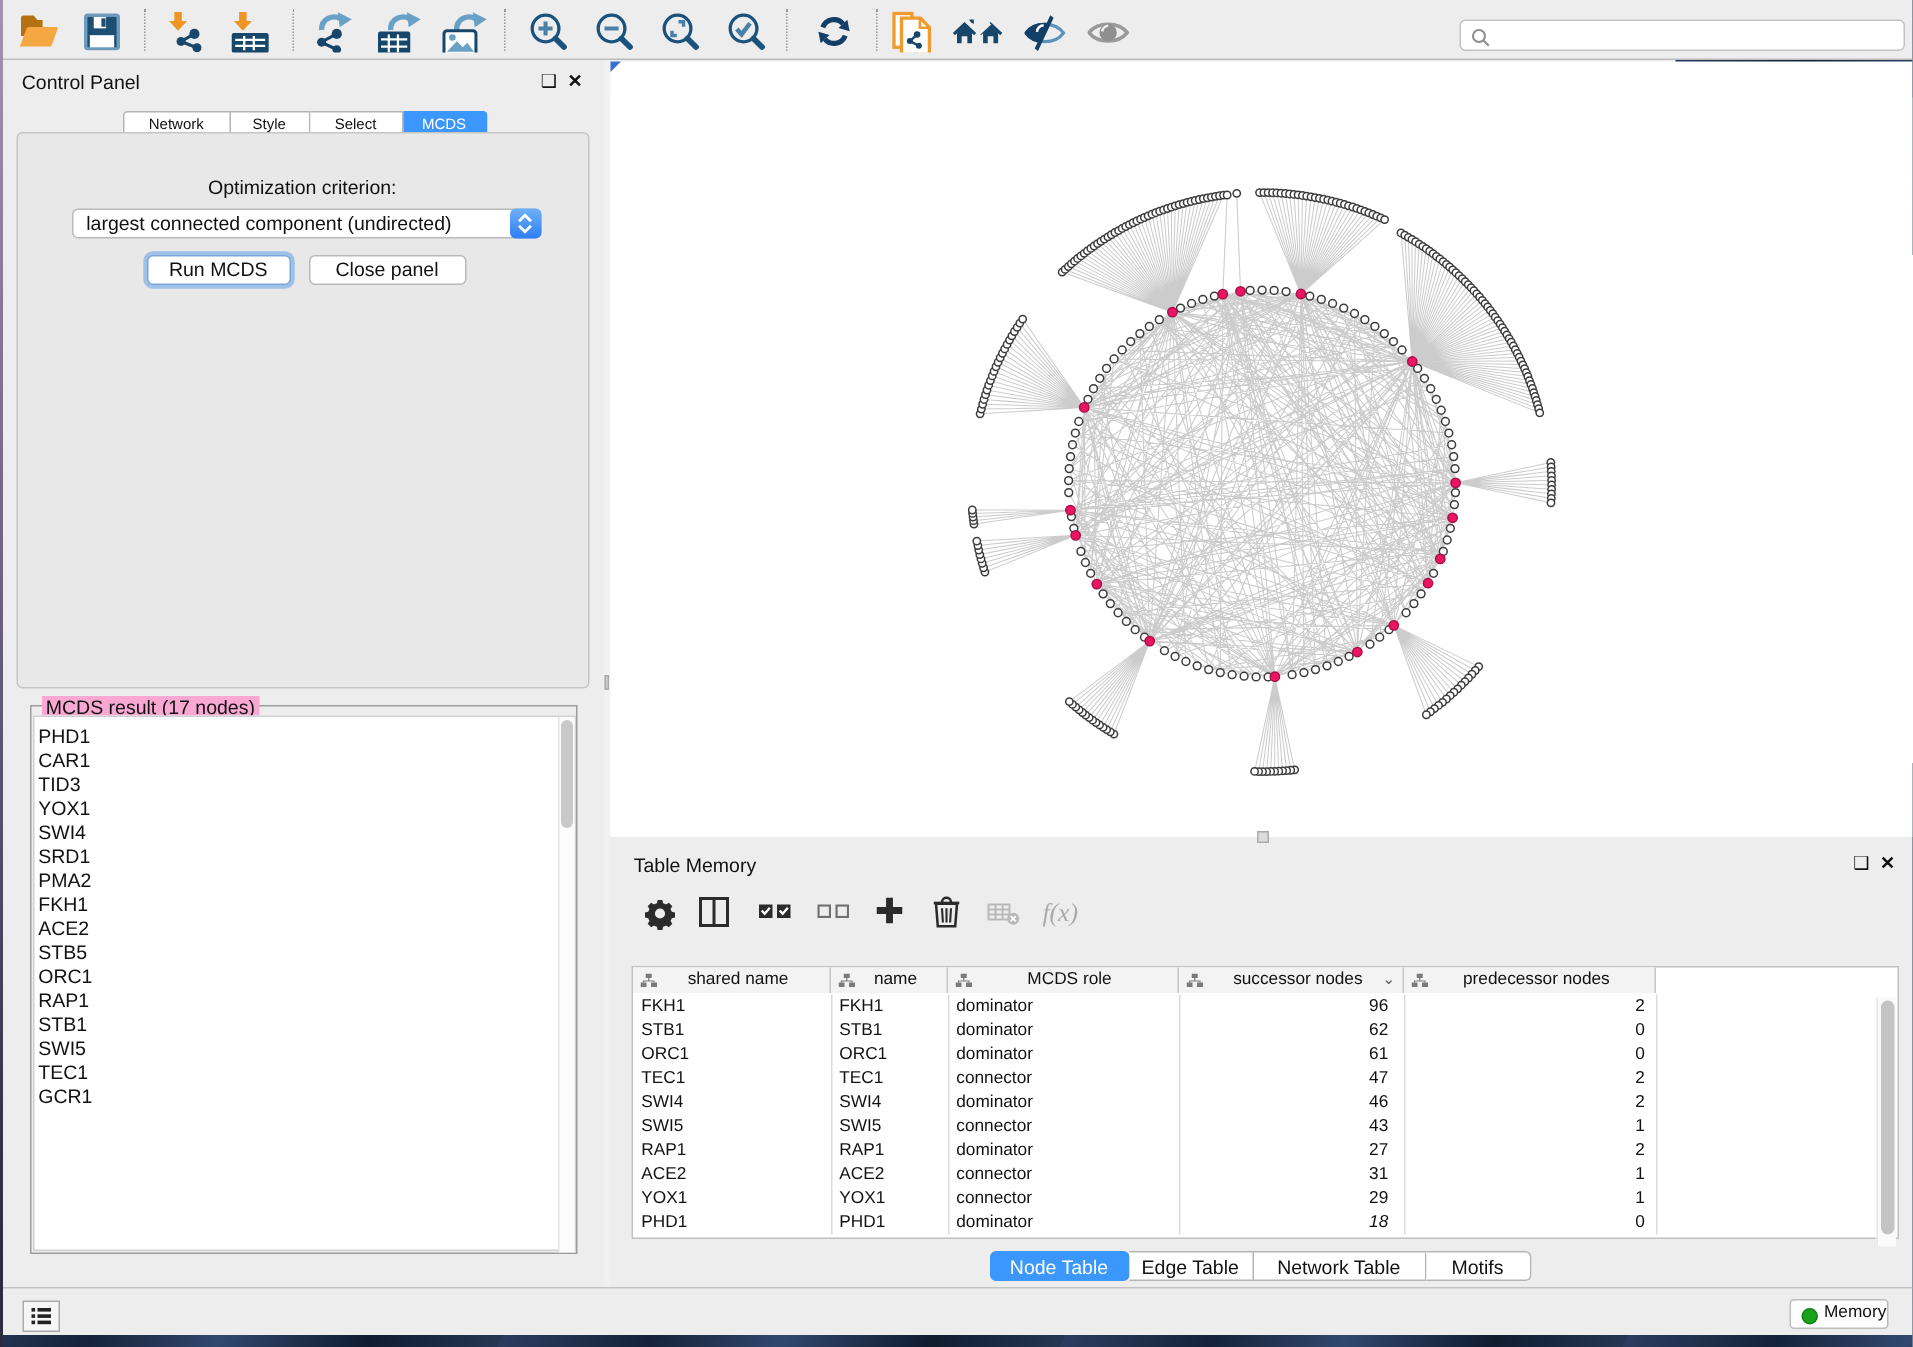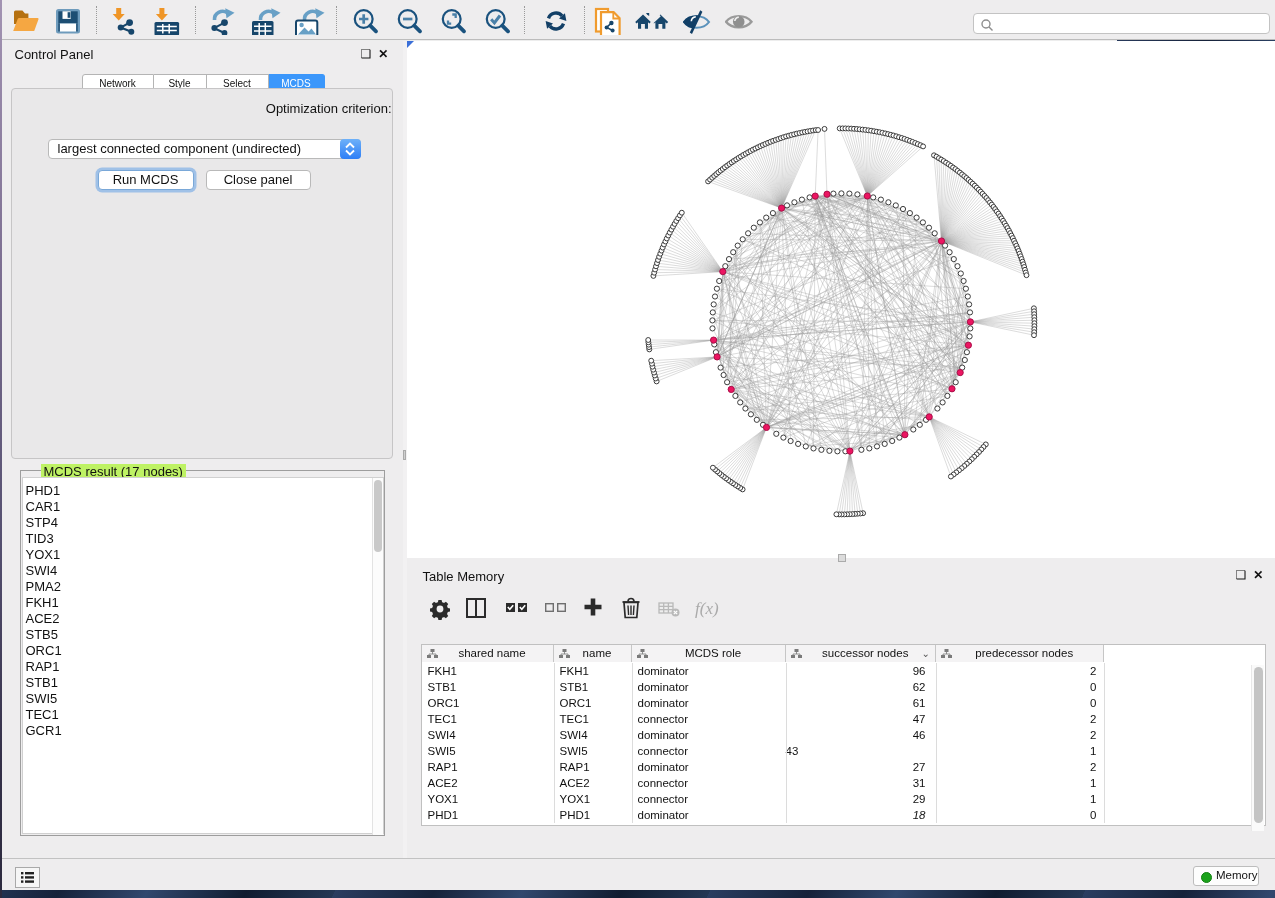--- a/index.html
+++ b/index.html
@@ -22,28 +22,28 @@
 #leftpanel { position:absolute; left:0; top:41px; width:401px; height:817px; background:#eeedee; }
 #lp-title { position:absolute; left:13px; top:6px; font-size:13px; color:#111; }
 .winbtns { position:absolute; }
 .winbtns .wb { display:inline-block; margin-left:7px; color:#111; }
 #lp-tabs { position:absolute; left:80px; top:33px; height:19px; }
 .tab { position:relative; float:left; height:19px; background:#fff; border:1px solid #b4b4b4; border-left:none;
   font-size:10px; color:#111; text-align:center; line-height:18px; }
 .tab.first { border-left:1px solid #b4b4b4; border-radius:3px 0 0 3px; }
 .tab.sel { background:#3b97fb; border-color:#3b97fb; color:#fff; border-radius:0 3px 3px 0; }
 #lp-box { position:absolute; left:9px; top:47px; width:382px; height:371px; background:#e9e8e9; border:1px solid #c6c5c6; border-radius:4px; }
-#opt-label { position:absolute; left:0; top:12px; width:100%; text-align:right; font-size:13px; color:#111; }
+#opt-label { position:absolute; left:0; top:28px; width:100%; text-align:center; font-size:13px; color:#111; }
 #dropdown { position:absolute; left:36px; top:50px; width:313px; height:20px; background:#fff; border:1px solid #b9b9b9; border-radius:4px; font-size:13px; color:#111; line-height:18px; padding-left:9px; }
 #dd-btn { position:absolute; right:-1px; top:-1px; width:21px; height:20px; border-radius:4px; background:linear-gradient(#6eb1f9,#2d7ef6); }
 #dd-btn svg { position:absolute; left:4.5px; top:3px; }
 #btn-run { position:absolute; left:86px; top:81px; width:96px; height:20px; background:#fff; border:1px solid #7aa8d8; border-radius:4px; box-shadow:0 0 0 2.5px rgba(100,160,230,.55); font-size:13px; text-align:center; line-height:18px; color:#111; }
 #btn-close { position:absolute; left:194px; top:81px; width:105px; height:20px; background:#fff; border:1px solid #b9b9b9; border-radius:4px; font-size:13px; text-align:center; line-height:18px; color:#111; }
 #fieldset { position:absolute; left:18px; top:429px; width:365px; height:366px; border:1px solid #9d9d9d; }
-#fs-legend { position:absolute; left:20px; top:-7px; background:#bef264; padding:0 3px; font-size:13px; color:#111; }
+#fs-legend { position:absolute; left:7px; top:-7px; background:#f9a8d4; padding:0 3px; font-size:13px; color:#111; }
 #lp-list { position:absolute; left:1px; top:6px; width:362px; height:357px; background:#fff; border:1px solid #d0d0d0; font-size:13px; color:#111; }
 #lp-list .li { height:16px; line-height:16px; padding-left:3px; }
 #lp-scroll { position:absolute; right:0px; top:0px; width:11px; height:357px; background:#fcfcfc; border-left:1px solid #e3e3e3; }
 #lp-thumb { position:absolute; left:1.5px; top:2px; width:8px; height:72px; background:#c9c9c9; border-radius:4px; }
 
 
 #vsplit { position:absolute; left:401px; top:41px; width:4px; height:817px; background:#f2f1f2; }
 #vgrip { position:absolute; left:0.5px; top:409px; width:3px; height:10px; background:#cfcfcf; border:0.5px solid #aaa; }
 
 
@@ -245,24 +245,24 @@
       </div>
       <div id="btn-run">Run MCDS</div>
       <div id="btn-close">Close panel</div>
     </div>
     <div id="fieldset">
       <div id="fs-legend">MCDS result (17 nodes)</div>
       <div id="lp-list">
         <div style="height:5px;"></div>
           <div class="li">PHD1</div>
           <div class="li">CAR1</div>
-          <div class="li">STP4</div>
           <div class="li">TID3</div>
           <div class="li">YOX1</div>
           <div class="li">SWI4</div>
+          <div class="li">SRD1</div>
           <div class="li">PMA2</div>
           <div class="li">FKH1</div>
           <div class="li">ACE2</div>
           <div class="li">STB5</div>
           <div class="li">ORC1</div>
           <div class="li">RAP1</div>
           <div class="li">STB1</div>
           <div class="li">SWI5</div>
           <div class="li">TEC1</div>
           <div class="li">GCR1</div>
@@ -730,21 +730,21 @@
 <span class="tcell" style="left:6px;">SWI4</span>
             <span class="tcell" style="left:138px;">SWI4</span>
 <span class="tcell" style="left:216px;">dominator</span>
             <span class="tcell" style="left:364px; width:140px; text-align:right;">46</span>
 <span class="tcell" style="left:514px; width:161px; text-align:right;">2</span>
           </div>
           <div class="trow" style="left:0; top:80px; width:845px;">
 <span class="tcell" style="left:6px;">SWI5</span>
             <span class="tcell" style="left:138px;">SWI5</span>
 <span class="tcell" style="left:216px;">connector</span>
-            <span class="tcell" style="left:364px; width:140px; text-align:left;">43</span>
+            <span class="tcell" style="left:364px; width:140px; text-align:right;">43</span>
 <span class="tcell" style="left:514px; width:161px; text-align:right;">1</span>
           </div>
           <div class="trow" style="left:0; top:96px; width:845px;">
 <span class="tcell" style="left:6px;">RAP1</span>
             <span class="tcell" style="left:138px;">RAP1</span>
 <span class="tcell" style="left:216px;">dominator</span>
             <span class="tcell" style="left:364px; width:140px; text-align:right;">27</span>
 <span class="tcell" style="left:514px; width:161px; text-align:right;">2</span>
           </div>
           <div class="trow" style="left:0; top:112px; width:845px;">
@@ -771,20 +771,28 @@
         </div>
         <div class="colline" style="left:132px;"></div>
         <div class="colline" style="left:210px;"></div>
         <div class="colline" style="left:364px;"></div>
         <div class="colline" style="left:514.5px;"></div>
         <div class="colline" style="left:682px;"></div>
       <div id="tp-vscroll">
           <div id="tp-vthumb"></div>
         </div>
     </div>
+    <div id="tp-tabs">
+        <div style="position:absolute; left:253px; top:0;">
+          <div class="btab sel first" style="width:93px;">Node Table</div>
+          <div class="btab" style="width:83px;">Edge Table</div>
+          <div class="btab" style="width:115px;">Network Table</div>
+          <div class="btab last" style="width:70px;">Motifs</div>
+        </div>
+      </div>
   </div>
 
   <div id="hgrip"></div>
   <div id="statusbar">
     <div id="sb-listbtn"><svg width="23" height="19" viewBox="0 0 23 19">
           <g fill="#222">
             <rect x="5" y="4" width="2.4" height="2.4"></rect>
             <rect x="9" y="4" width="9" height="2.4"></rect>
             <rect x="5" y="8.2" width="2.4" height="2.4"></rect>
             <rect x="9" y="8.2" width="9" height="2.4"></rect>

